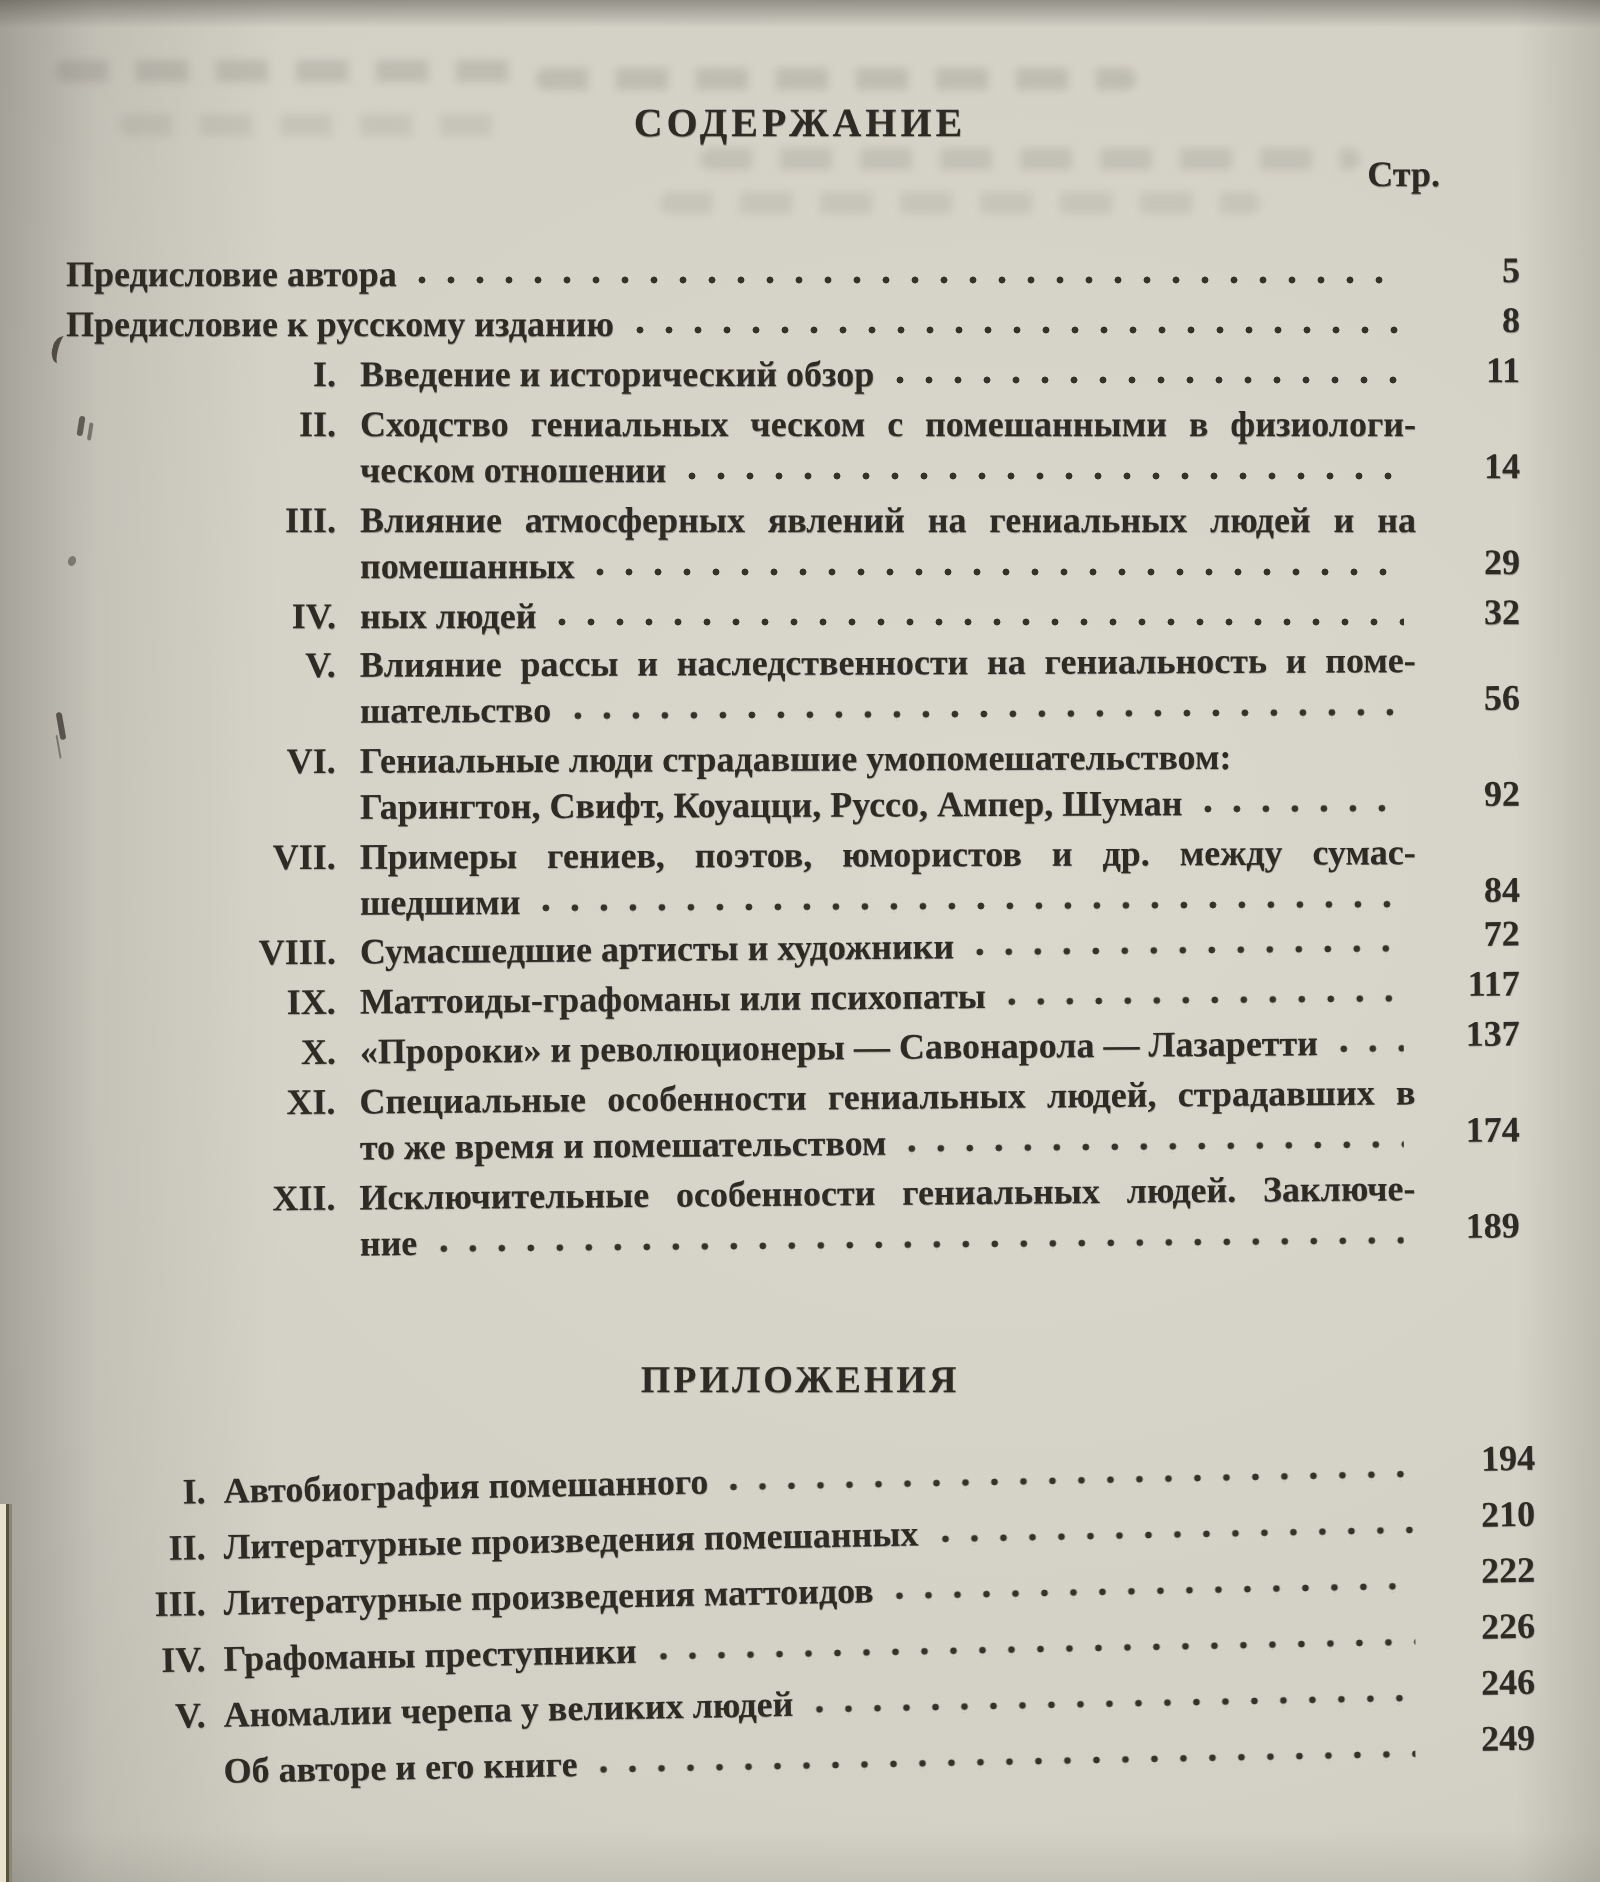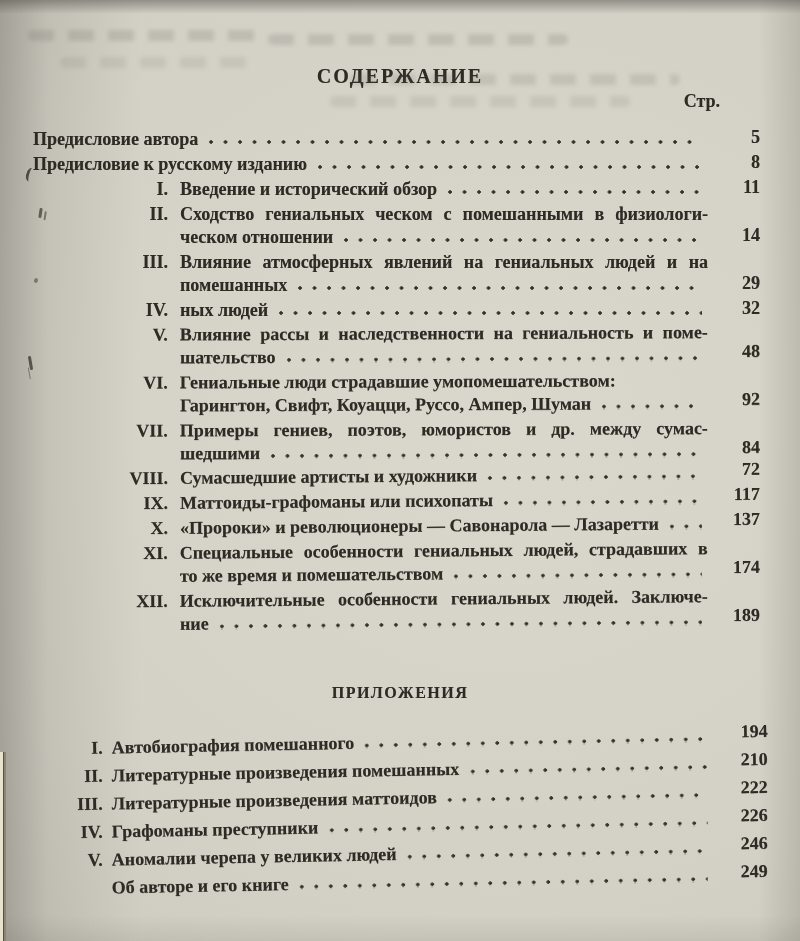--- a/index.html
+++ b/index.html
@@ -8,40 +8,40 @@
     font-family:"Liberation Serif","DejaVu Serif",serif;
     font-weight:700;color:#2e2b25;
     background:
       linear-gradient(180deg, rgba(58,55,48,.42) 0, rgba(58,55,48,0) 14px),
       linear-gradient(0deg, rgba(70,67,58,.10) 0, rgba(70,67,58,0) 26px),
       linear-gradient(90deg, rgba(60,58,50,.30) 0, rgba(60,58,50,.10) 48px, rgba(60,58,50,0) 140px),
       linear-gradient(270deg, rgba(75,72,62,.18) 0, rgba(75,72,62,0) 42px),
       radial-gradient(130% 95% at 62% 45%, #dad7cd 0%, #d3d0c6 55%, #c4c1b7 100%);
     text-shadow:0.2px 0.3px 0.4px rgba(46,43,37,.45);
   }
-  .title{padding-top:64px;text-align:center;font-size:20px;line-height:24px;letter-spacing:2px;}
+  .title{padding-top:50px;text-align:center;font-size:20px;line-height:24px;letter-spacing:2px;}
   .str{margin-top:2px;text-align:right;padding-right:80px;font-size:18px;line-height:22px;}
-  .main{margin-top:16px;font-family:Liberation Serif, serif;}
+  .main{margin-top:28px;font-family:Liberation Serif, serif;}
   .row{display:flex;align-items:flex-end;margin:0 40px 2px 33px;font-size:18px;line-height:23px;}
   .row.two{align-items:flex-start;}
   .num{width:147px;padding-right:12px;box-sizing:border-box;flex:none;text-align:right;}
   .lbl{flex:none;white-space:nowrap;}
   .leader{flex:1 1 auto;min-width:10px;height:16px;margin:0 6px 2px 7px;
     background-image:radial-gradient(circle at 2px 2px, #35322a 1.5px, rgba(0,0,0,0) 1.9px);
     background-size:14.5px 5px;background-repeat:repeat-x;background-position:left 4px bottom 4px;}
   .page{width:52px;flex:none;text-align:right;transform:translateY(-2px);}
   .body{flex:1 1 auto;min-width:0;}
   .l1{display:block;}
   .l1.just{text-align:justify;text-align-last:justify;}
   .l2{display:flex;align-items:flex-end;}
   .row.two .page{align-self:flex-end;}
   .sk1{transform:rotate(-0.25deg);transform-origin:0 100%;}
   .sk2{transform:rotate(-0.5deg);transform-origin:0 100%;}
   .sk1 .page,.sk2 .page{transform:translateY(-4px);}
-  .apdx-title{margin-top:44px;text-align:center;font-size:16px;line-height:24px;letter-spacing:1.5px;}
+  .apdx-title{margin-top:44px;text-align:center;font-size:19px;line-height:24px;letter-spacing:1.5px;}
   .apdx{margin-top:32px;}
   .arow{display:flex;align-items:flex-end;margin:0 32px 4px 28px;font-size:18px;line-height:24px;
     transform:rotate(-1.1deg);transform-origin:0 100%;}
   .anum{width:84px;padding-right:9px;box-sizing:border-box;flex:none;text-align:right;}
   .apage{width:54px;flex:none;text-align:right;transform:translateY(-4px);}
   
   .ghost{position:absolute;height:11px;filter:blur(2.2px);opacity:.45;border-radius:5px;
     background:repeating-linear-gradient(90deg, rgba(96,93,84,.40) 0 26px, rgba(96,93,84,0) 26px 40px);}
   .g1{left:28px;top:30px;width:230px;}
   .g2{left:268px;top:34px;width:300px;}
@@ -137,21 +137,21 @@
 
     <div class="row two sk1">
       <span class="num">V.</span>
       <div class="body">
         <span class="l1 just">Влияние рассы и наследственности на гениальность и поме-</span>
         <div class="l2">
           <span class="lbl">шательство</span>
           <span class="leader"></span>
         </div>
       </div>
-      <span class="page">48</span>
+      <span class="page">56</span>
     </div>
 
     <div class="row two sk1">
       <span class="num">VI.</span>
       <div class="body">
         <span class="l1">Гениальные люди страдавшие умопомешательством:</span>
         <div class="l2">
           <span class="lbl">Гарингтон, Свифт, Коуацци, Руссо, Ампер, Шуман</span>
           <span class="leader"></span>
         </div>

